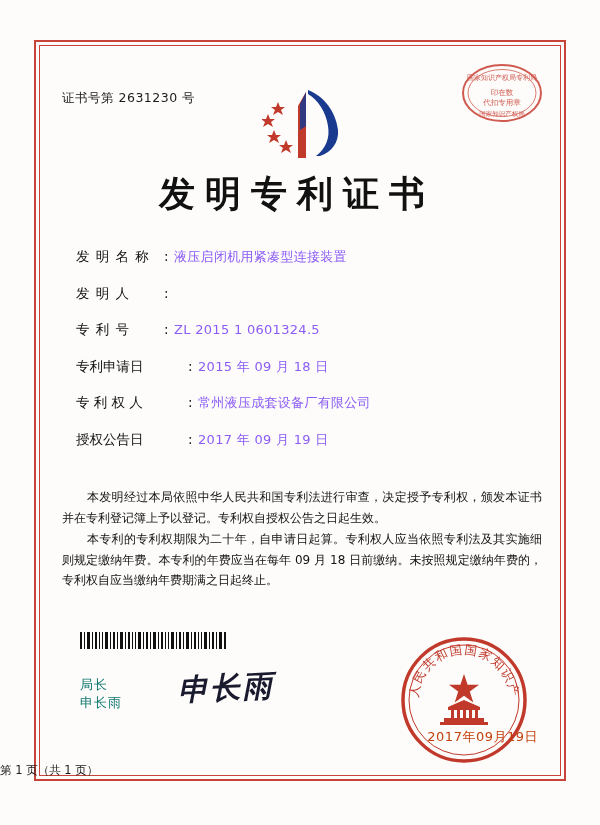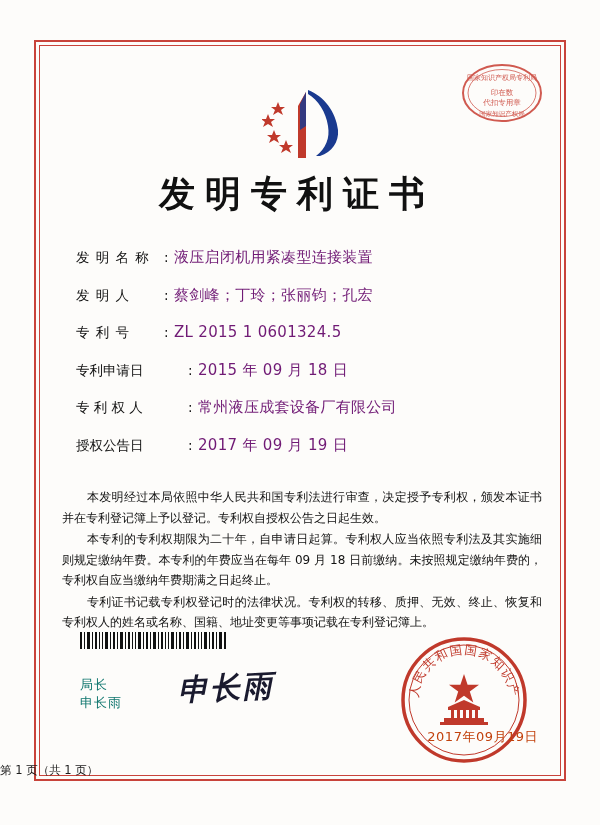--- a/index.html
+++ b/index.html
@@ -98,23 +98,23 @@
   }
   .field-label.wide {
     width: 112px;
     flex: 0 0 112px;
     letter-spacing: 0;
   }
   .field-colon {
     flex: 0 0 10px;
   }
   .field-value {
-    font-size: 15px;
+    font-size: 13px;
     letter-spacing: 0.3px;
-    color: #701a75;
+    color: #8b5cf6;
   }
   .paragraphs {
     position: absolute;
     left: 62px;
     right: 58px;
     top: 487px;
     font-size: 12px;
     line-height: 20.5px;
     color: #121212;
     text-align: justify;
@@ -179,20 +179,21 @@
   }
 </style>
 </head>
 <body>
 
 <div class="page">
 
   <div class="border-outer"></div>
   <div class="border-inner"></div>
 
+  <div class="cert-no">证书号第 2631230 号</div>
 
   <div class="logo">
     <svg viewBox="0 0 86 76" width="86" height="76" xmlns="http://www.w3.org/2000/svg">
       <path d="M46 4 C62 10, 74 26, 76 44 C77 56, 70 66, 58 70 L54 70 C64 62, 68 52, 66 40 C64 26, 56 14, 46 8 Z" fill="#1a3a8f"></path>
       <path d="M44 6 L44 72 L36 72 L36 20 Z" fill="#c0392b"></path>
       <path d="M38 18 L44 6 L44 40 L38 44 Z" fill="#1a3a8f" opacity="0.85"></path>
       <g fill="#c0392b">
         <polygon points="6,28 8,33 13,33 9,36 11,41 6,38 1,41 3,36 -1,33 4,33"></polygon>
         <polygon points="16,16 18,21 23,21 19,24 21,29 16,26 11,29 13,24 9,21 14,21"></polygon>
         <polygon points="12,44 14,49 19,49 15,52 17,57 12,54 7,57 9,52 5,49 10,49"></polygon>
@@ -216,21 +217,20 @@
 
   <div class="fields">
     <div class="field-row">
       <span class="field-label">发 明 名 称</span>
       <span class="field-colon">:</span>
       <span class="field-value">液压启闭机用紧凑型连接装置</span>
     </div>
     <div class="field-row">
       <span class="field-label">发 明 人</span>
       <span class="field-colon">:</span>
-      <span class="field-value">蔡剑峰；丁玲；张丽钧；孔宏</span>
     </div>
     <div class="field-row">
       <span class="field-label">专 利 号</span>
       <span class="field-colon">:</span>
       <span class="field-value">ZL 2015 1 0601324.5</span>
     </div>
     <div class="field-row">
       <span class="field-label wide">专利申请日</span>
       <span class="field-colon">:</span>
       <span class="field-value">2015 年 09 月 18 日</span>
@@ -243,21 +243,20 @@
     <div class="field-row">
       <span class="field-label wide">授权公告日</span>
       <span class="field-colon">:</span>
       <span class="field-value">2017 年 09 月 19 日</span>
     </div>
   </div>
 
   <div class="paragraphs">
     <p>本发明经过本局依照中华人民共和国专利法进行审查，决定授予专利权，颁发本证书并在专利登记簿上予以登记。专利权自授权公告之日起生效。</p>
     <p>本专利的专利权期限为二十年，自申请日起算。专利权人应当依照专利法及其实施细则规定缴纳年费。本专利的年费应当在每年 09 月 18 日前缴纳。未按照规定缴纳年费的，专利权自应当缴纳年费期满之日起终止。</p>
-    <p>专利证书记载专利权登记时的法律状况。专利权的转移、质押、无效、终止、恢复和专利权人的姓名或名称、国籍、地址变更等事项记载在专利登记簿上。</p>
   </div>
 
   <div class="barcode">
     <svg viewBox="0 0 148 17" width="148" height="17" xmlns="http://www.w3.org/2000/svg">
       <g fill="#111">
         <rect x="0" y="0" width="2" height="17"></rect>
           <rect x="4" y="0" width="1" height="17"></rect>
         <rect x="7" y="0" width="3" height="17"></rect>
           <rect x="12" y="0" width="1" height="17"></rect>
         <rect x="15" y="0" width="2" height="17"></rect>

